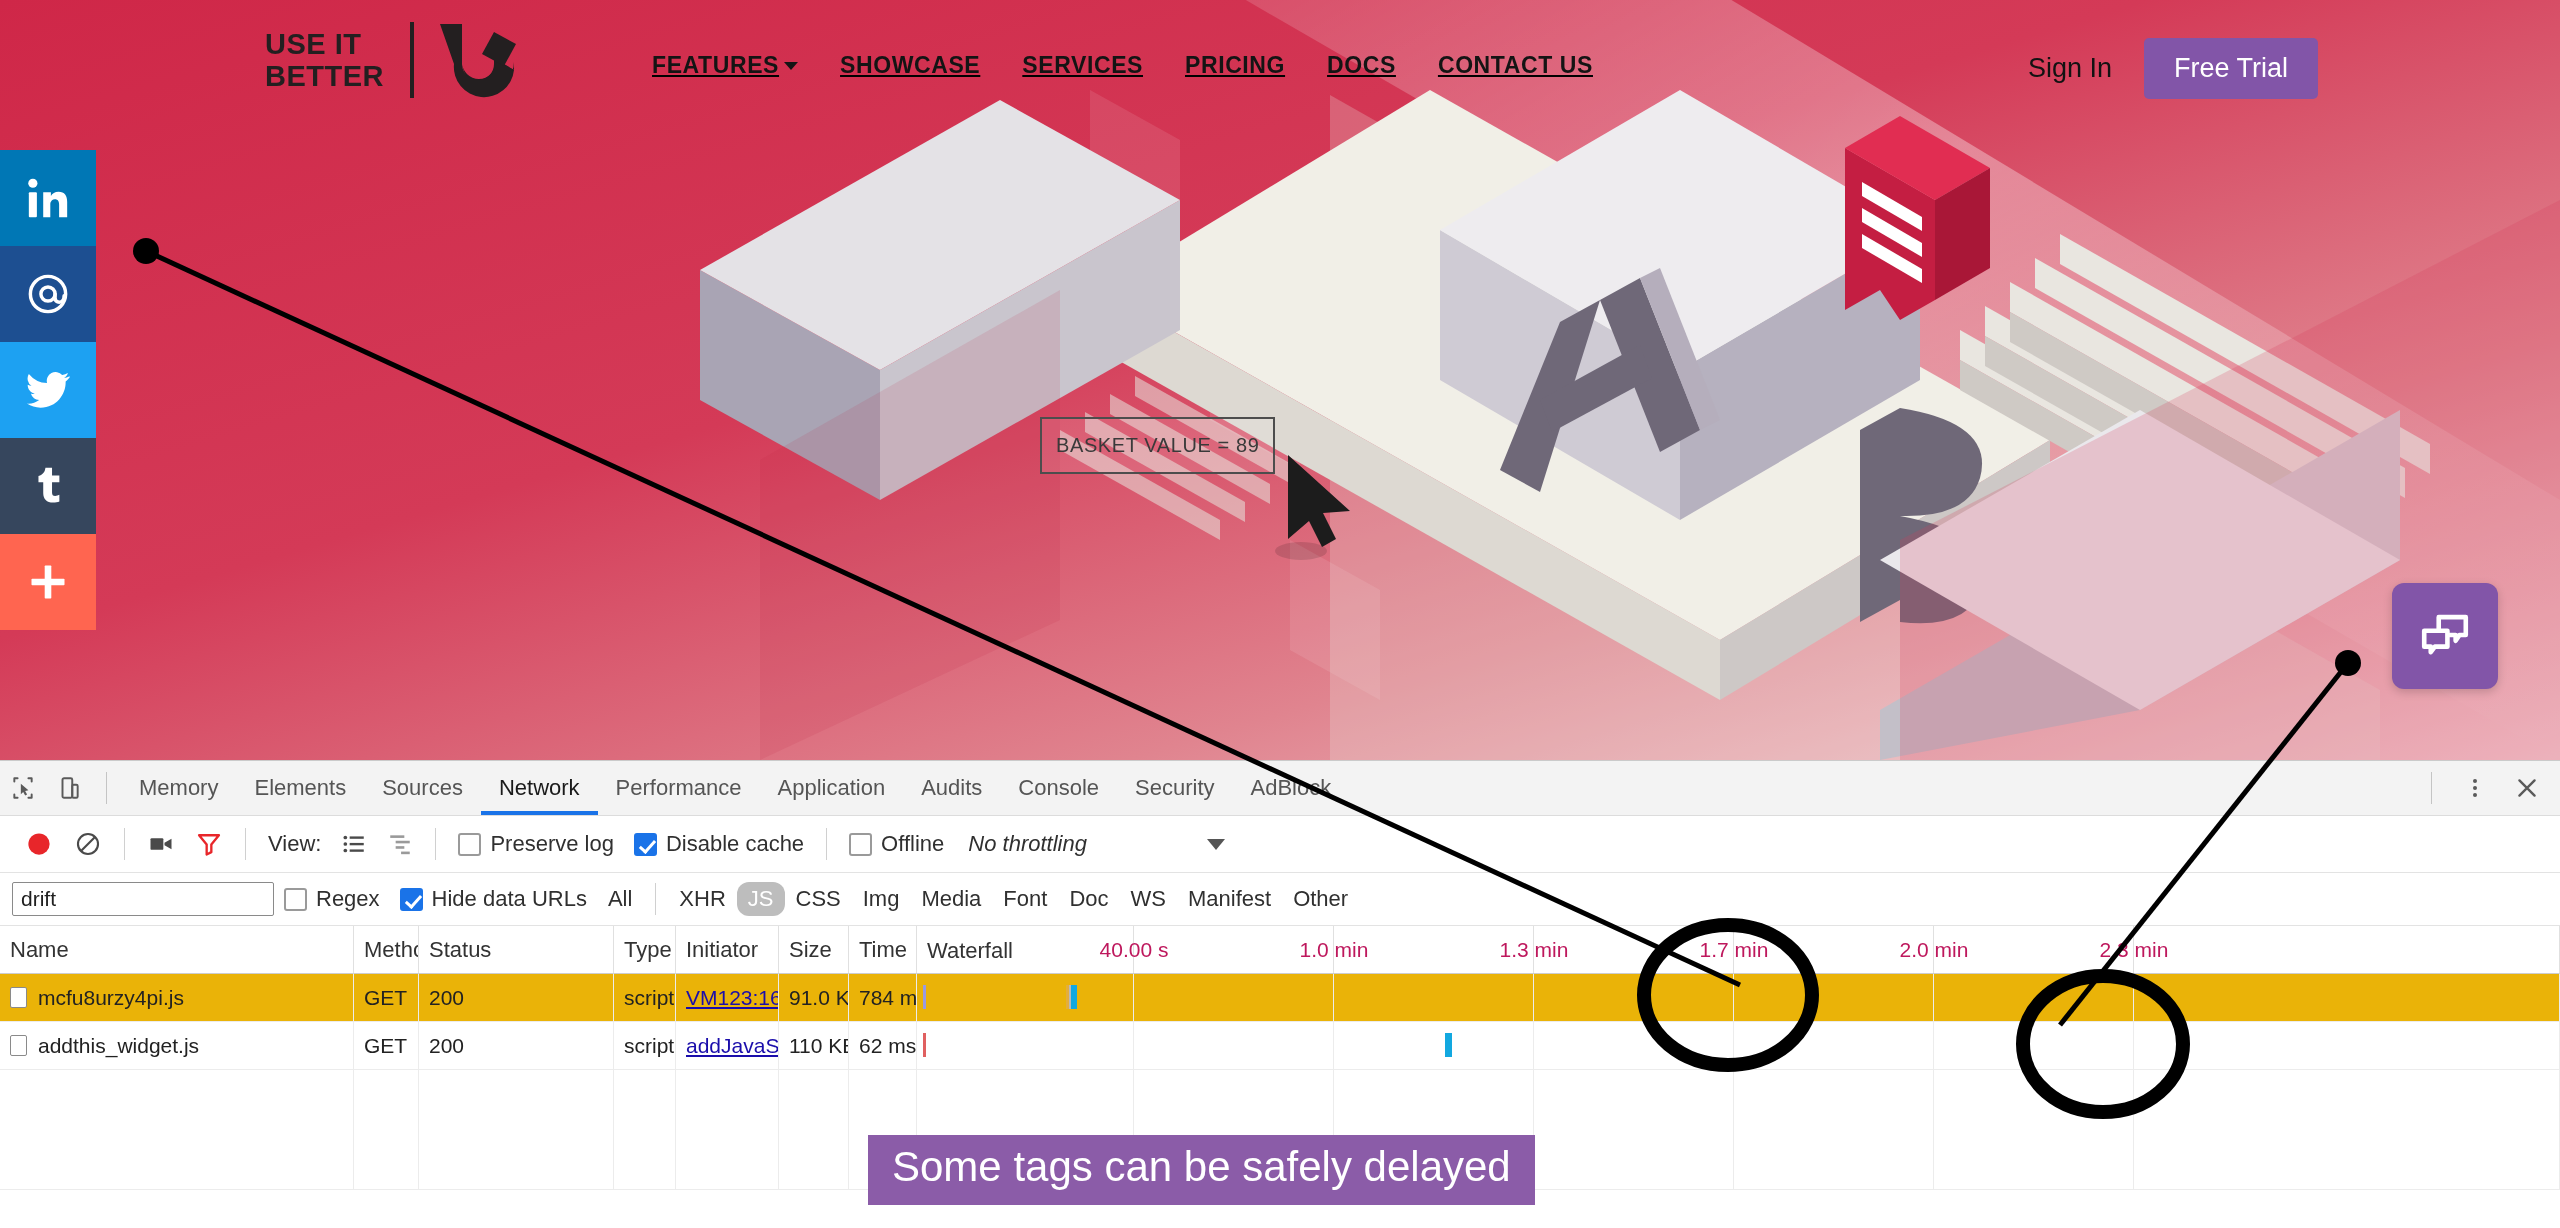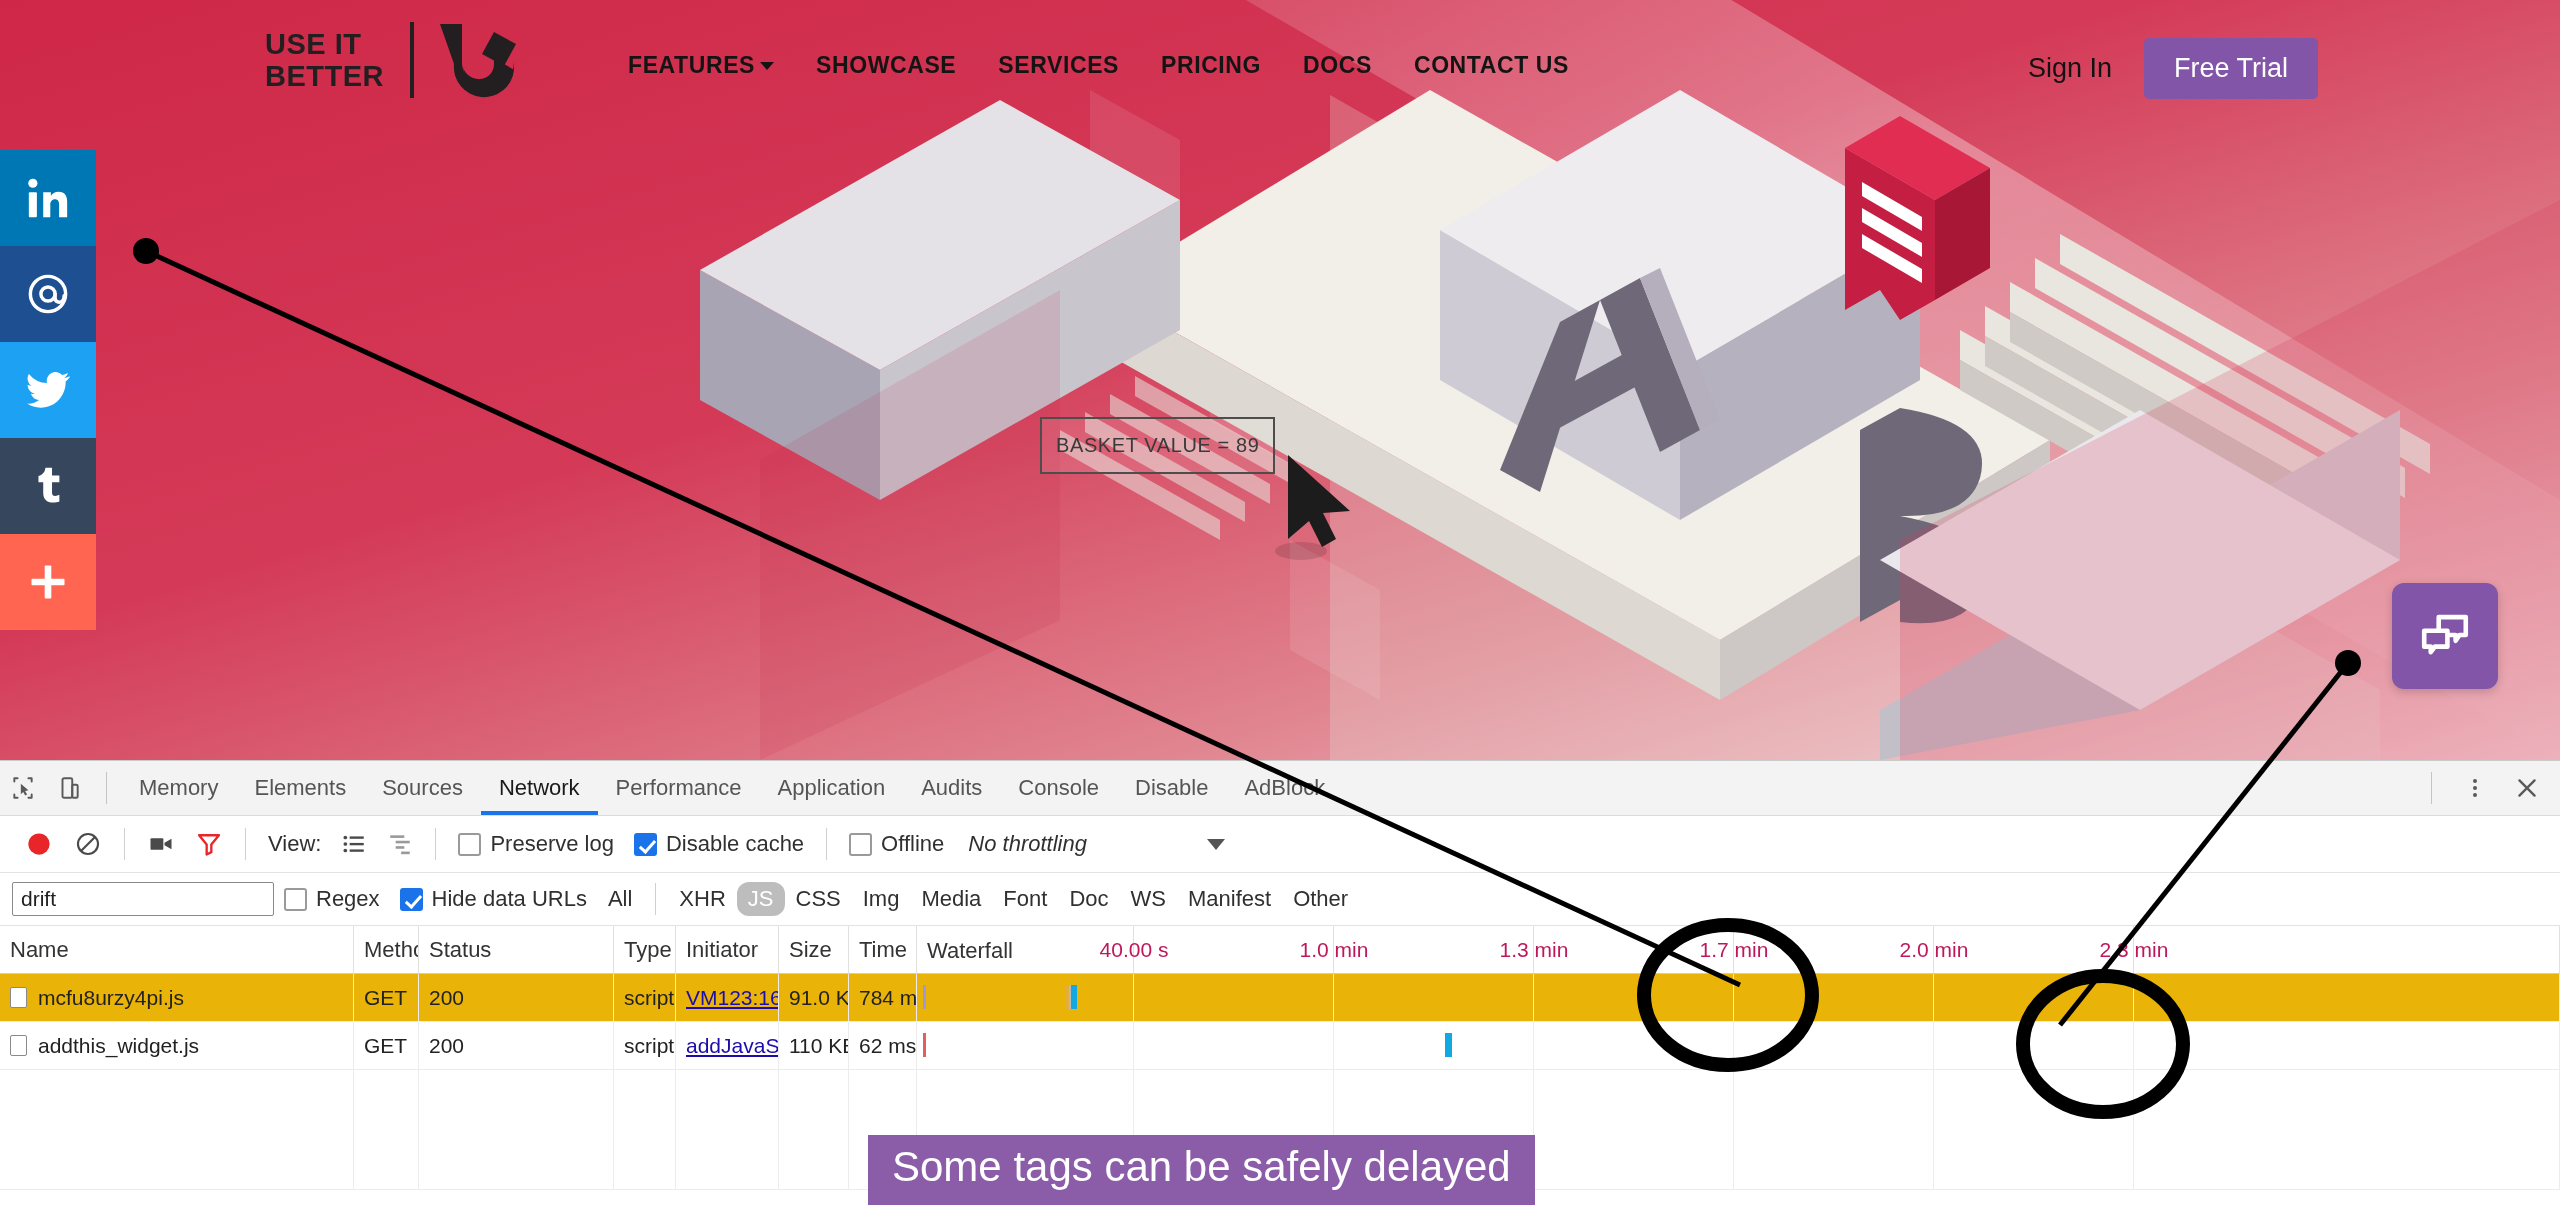--- a/index.html
+++ b/index.html
@@ -28,22 +28,22 @@
   .logo { position: absolute; left: 265px; top: 22px; display: flex; align-items: center; }
   .logo-text {
     font-family: "Liberation Sans", sans-serif;
     font-weight: bold; font-size: 29px; line-height: 32px;
     color: #231f20; letter-spacing: 0.5px;
   }
   .logo-divider { width: 4px; height: 76px; background: #231f20; margin: 0 22px 0 26px; }
   .logo-mark { width: 86px; height: 76px; }
 
   .navlinks {
-    position: absolute; left: 628px; top: 52px;
-    display: flex; align-items: center; gap: 42px;
+    position: absolute; left: 652px; top: 52px;
+    display: flex; align-items: center; gap: 42px; text-decoration: underline;
   }
   .navlink {
     font-weight: bold; font-size: 23px; letter-spacing: 0.6px;
     color: #141414; text-decoration: none; white-space: nowrap;
     display: flex; align-items: center; gap: 5px; cursor: pointer;
   }
   .caret { width: 0; height: 0; border-left: 7px solid transparent; border-right: 7px solid transparent; border-top: 8px solid #141414; }
 
   .nav-right { position: absolute; right: 242px; top: 38px; display: flex; align-items: center; gap: 32px; }
   .signin { font-size: 27px; color: #121212; cursor: pointer; white-space: nowrap; }
@@ -374,21 +374,21 @@
       </div>
       <div class="dt-sep"></div>
       <div class="dt-tab">Memory</div>
       <div class="dt-tab">Elements</div>
       <div class="dt-tab">Sources</div>
       <div class="dt-tab active">Network</div>
       <div class="dt-tab">Performance</div>
       <div class="dt-tab">Application</div>
       <div class="dt-tab">Audits</div>
       <div class="dt-tab">Console</div>
-      <div class="dt-tab">Disable</div>
+      <div class="dt-tab">Security</div>
       <div class="dt-tab">AdBlock</div>
       <div class="dt-tabbar-right">
         <div class="dt-sep"></div>
         <div class="dt-icon-btn">
           <svg width="24" height="24" viewBox="0 0 24 24" fill="#5a5a5a">
               <circle cx="12" cy="5" r="2"></circle>
               <circle cx="12" cy="12" r="2"></circle>
               <circle cx="12" cy="19" r="2"></circle>
             </svg>
         </div>

